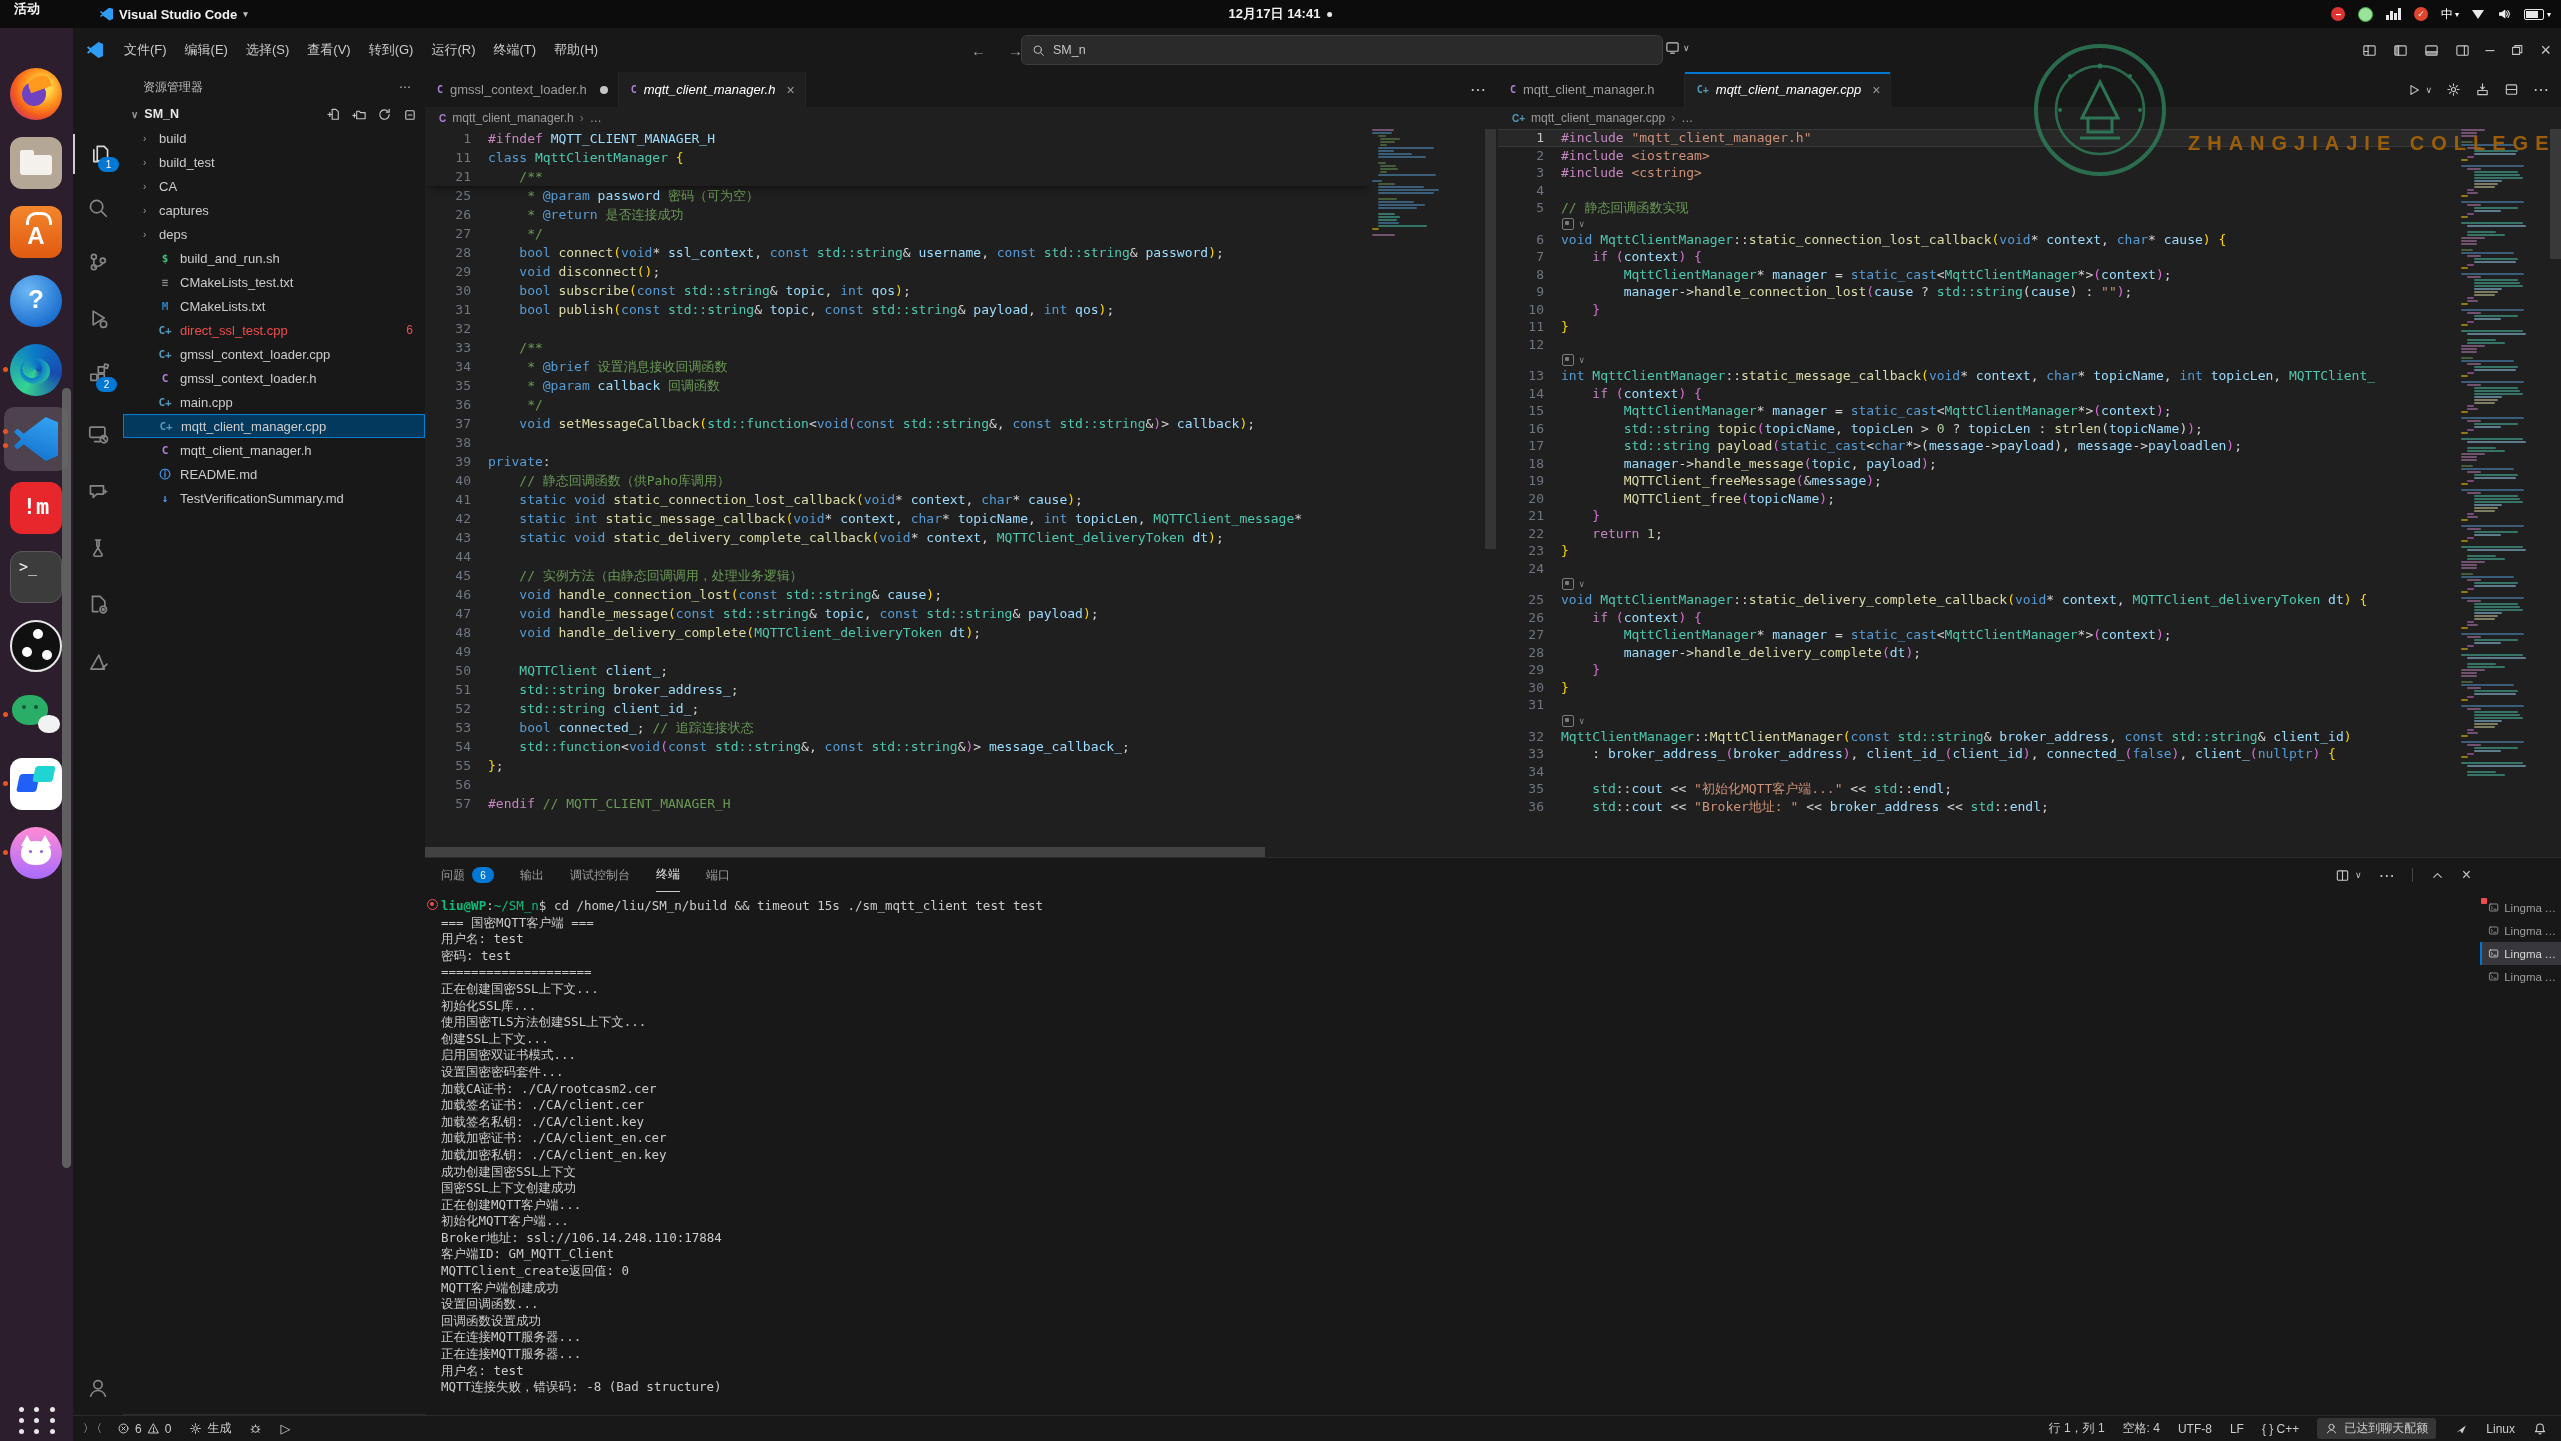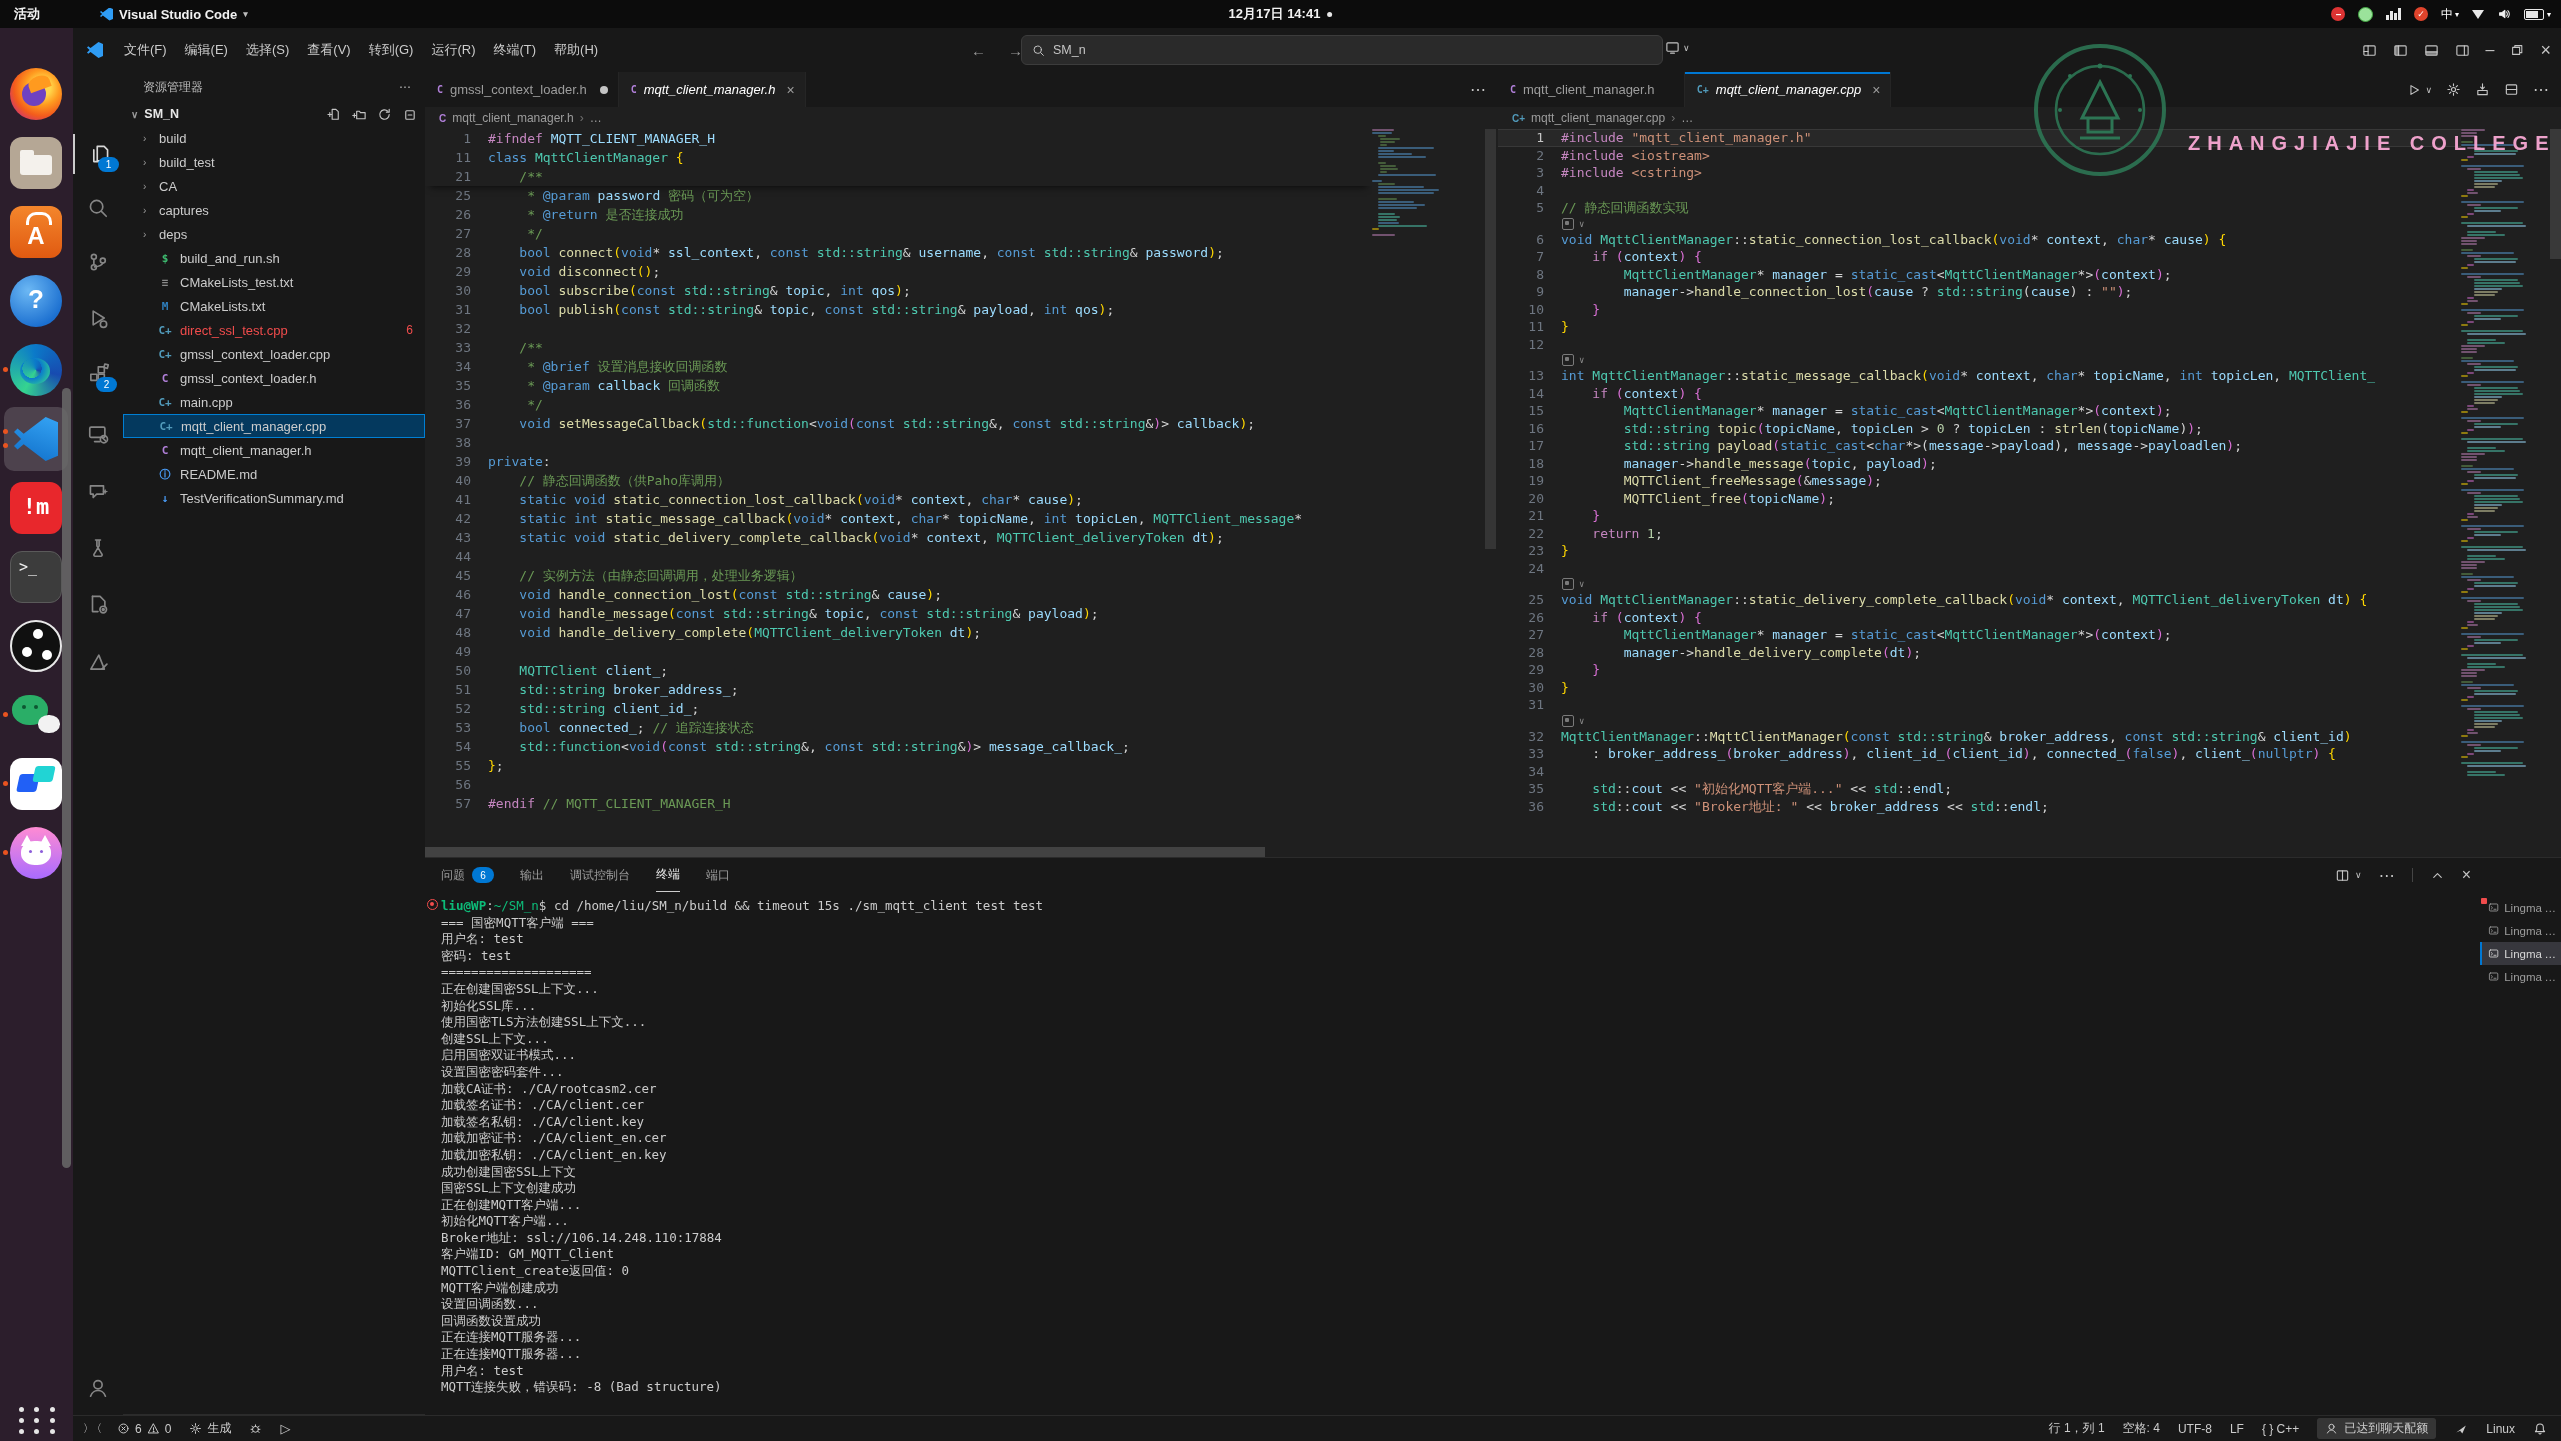--- a/index.html
+++ b/index.html
@@ -2,21 +2,21 @@
 <html><head>
 <meta charset="utf-8">
 <style>
   html,body{margin:0;padding:0;background:#000;}
   #screen{position:relative;width:2561px;height:1441px;overflow:hidden;background:#0a0a0a;
           font-family:"Liberation Sans",sans-serif;color:#cccccc;}
   .abs{position:absolute;}
   svg.ic{stroke:currentColor;fill:none;stroke-width:1.2;stroke-linecap:round;stroke-linejoin:round;display:block;}
 
   
-  #topbar{left:0;top:0;width:2561px;height:28px;background:#0c0c0c;display:flex;align-items:center;
+  #topbar{left:0;top:0;width:2561px;height:28px;background:#0c0c0c;display:flex;
           font-size:13px;color:#f2f2f2;z-index:90;}
   #activities{padding:0 14px;font-weight:bold;}
   #appmenu{display:flex;align-items:center;gap:6px;margin-left:46px;font-weight:bold;}
   #clock{position:absolute;left:50%;top:0;height:28px;transform:translateX(-50%);display:flex;align-items:center;gap:7px;font-weight:bold;}
   .clock-dot{width:5px;height:5px;border-radius:50%;background:#e8e8e8;}
   #tray{position:absolute;right:10px;top:0;height:28px;display:flex;align-items:center;gap:13px;}
 
   
   #dock{left:0;top:28px;width:73px;height:1413px;background:#2c1e2c;z-index:80;}
   .dock-item{position:absolute;left:10px;width:52px;height:52px;}
@@ -109,21 +109,21 @@
   #statusbar{left:0;bottom:0;width:2488px;height:25px;background:#181818;border-top:1px solid #2b2b2b;
              display:flex;align-items:center;font-size:12px;color:#cccccc;z-index:60;}
   #status-left{display:flex;align-items:center;gap:18px;padding-left:10px;}
   #status-right{margin-left:auto;display:flex;align-items:center;gap:18px;padding-right:14px;}
   .st-item{display:flex;align-items:center;gap:5px;}
   .st-chip{background:rgba(255,255,255,.13);border-radius:3px;padding:2px 8px;display:flex;align-items:center;gap:6px;}
   
   #watermark{left:2030px;top:40px;width:531px;height:150px;z-index:50;pointer-events:none;opacity:.95;}
   #wm-cn{position:absolute;left:150px;top:2px;font-family:"DejaVu Serif",serif;font-weight:bold;font-size:64px;
          letter-spacing:12px;color:#2e7a57;white-space:nowrap;}
-  #wm-en{position:absolute;left:158px;top:92px;font-size:20px;letter-spacing:7px;color:#f9a8d4;font-weight:bold;white-space:nowrap;}
+  #wm-en{position:absolute;left:158px;top:92px;font-size:20px;letter-spacing:7px;color:#a16207;font-weight:bold;white-space:nowrap;}
 </style>
 </head>
 <body>
 
 <div id="screen">
 
   <div id="topbar" class="abs">
     <span id="activities">活动</span>
     <span id="appmenu">
       <span style="display:inline-block;width:13px;height:13px;background:#2f9cf4;clip-path:polygon(72% 0,100% 12%,100% 88%,72% 100%,22% 62%,8% 74%,0 66%,16% 50%,0 34%,8% 26%,22% 38%);"></span>

